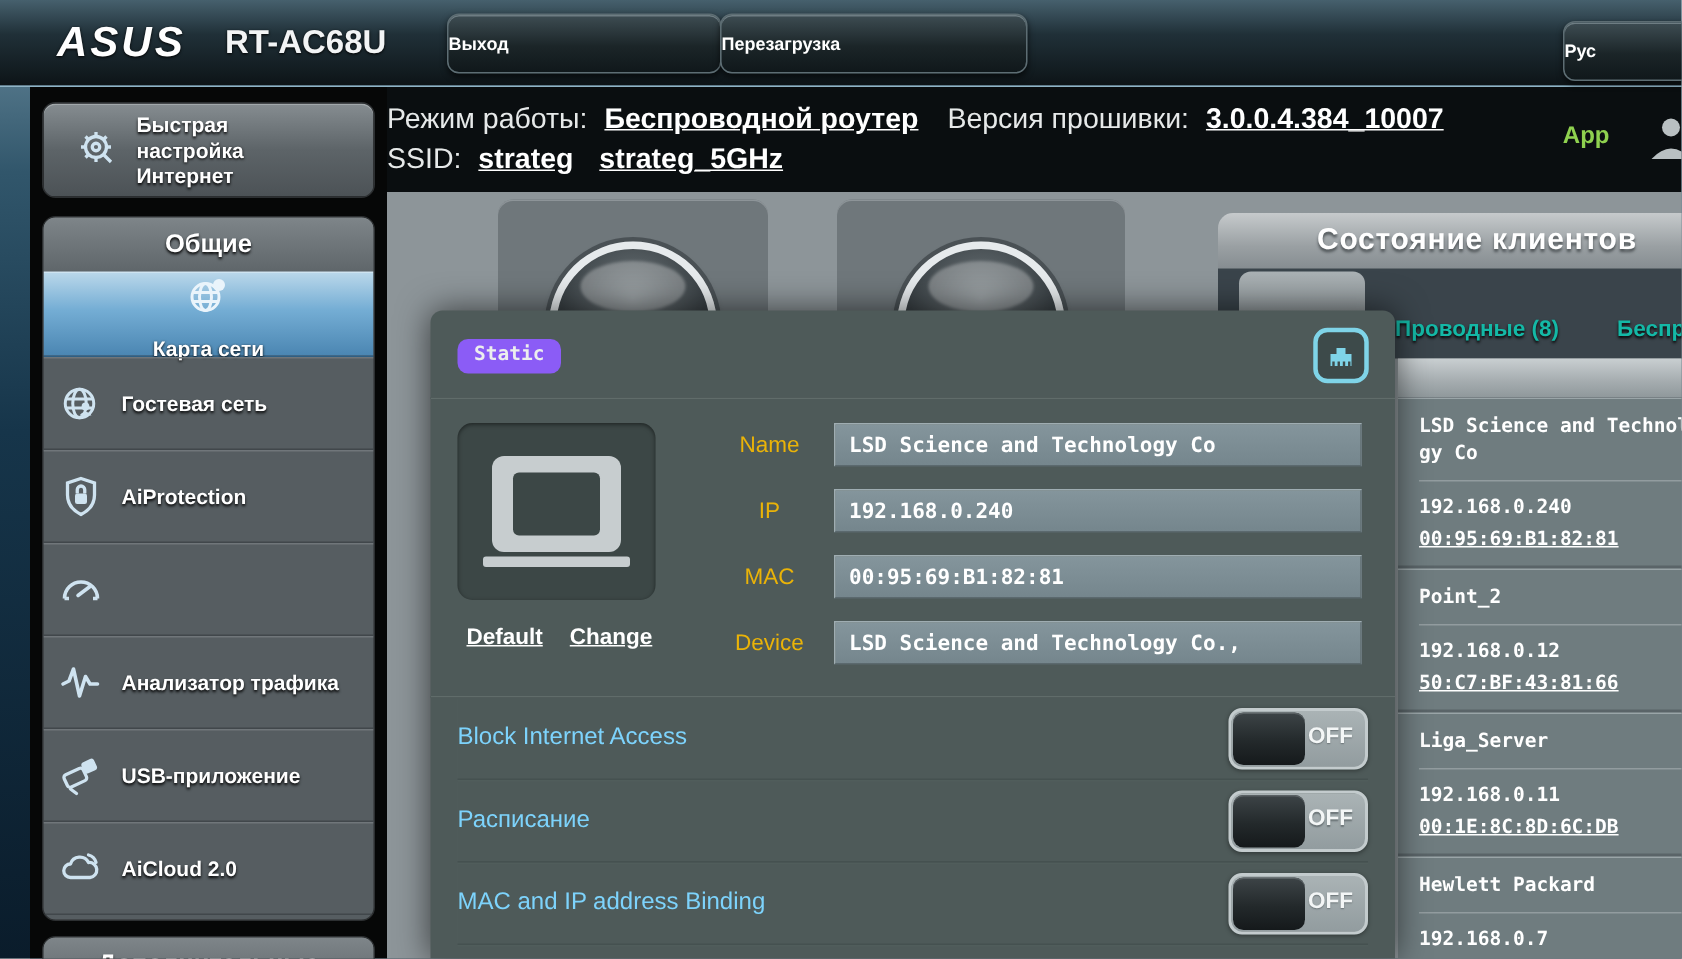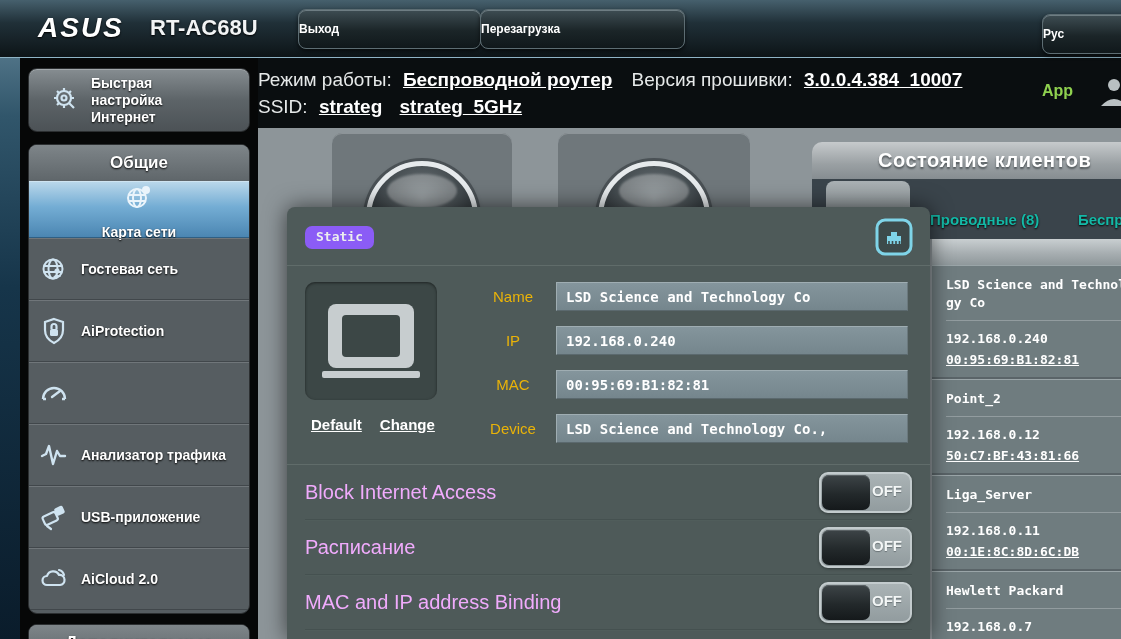--- a/index.html
+++ b/index.html
@@ -131,21 +131,21 @@
   .frow .flabel { width:86px; flex:none; text-align:center; color:#eab308; font-size:15px; }
   .frow input {
     width:352px; height:29px; flex:none;
     background:linear-gradient(180deg,#84959c 0%,#75868d 100%);
     border:1px solid #9fadb2; border-bottom-color:#5b696e; border-right-color:#6b797e;
     color:#fff; font-family:"DejaVu Sans Mono", monospace; font-size:14px; font-weight:bold;
     padding:0 9px; outline:none;
   }
   .trow { display:flex; align-items:center; justify-content:space-between;
           height:55px; margin:0 18px; border-bottom:1px solid #39444366; box-shadow:0 1px 0 #5c686633; }
-  .trow .tlabel { color:#f0abfc; font-size:20px; }
+  .trow .tlabel { color:#7dd3fc; font-size:16px; }
   .toggle {
     position:relative; width:93px; height:41px; border-radius:9px; flex:none; cursor:pointer;
     background:linear-gradient(180deg,#aab3b5 0%,#929c9f 100%);
     border:2px solid #c3cbcd; box-shadow:0 1px 3px rgba(0,0,0,.35);
   }
   .toggle .knob { position:absolute; left:1px; top:1px; width:48px; height:35px; border-radius:7px;
                   background:linear-gradient(180deg,#3d4447 0%,#23292b 55%,#15191b 100%);
                   box-shadow:inset 0 1px 0 #5a6164; }
   .toggle .state { position:absolute; right:8px; top:8px; color:#f3f6f6; font-weight:bold; font-size:15px;
                    text-shadow:0 1px 1px #6a7376; }

